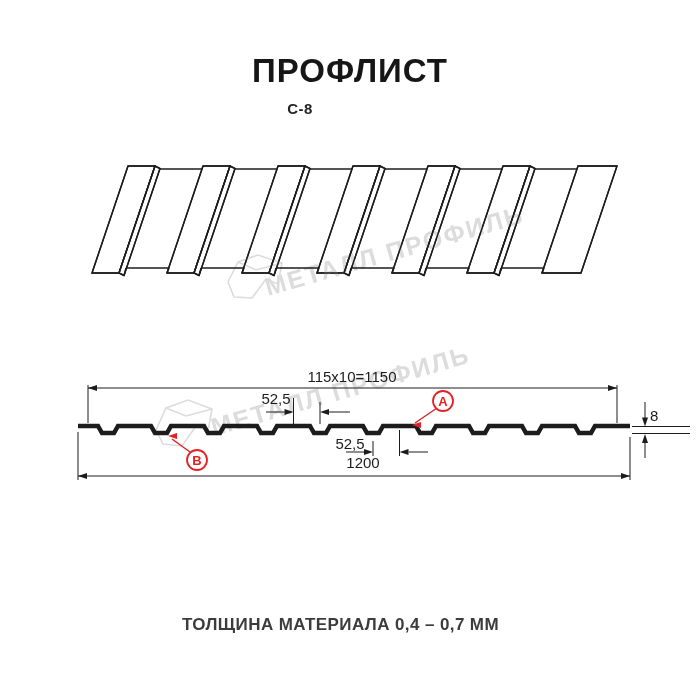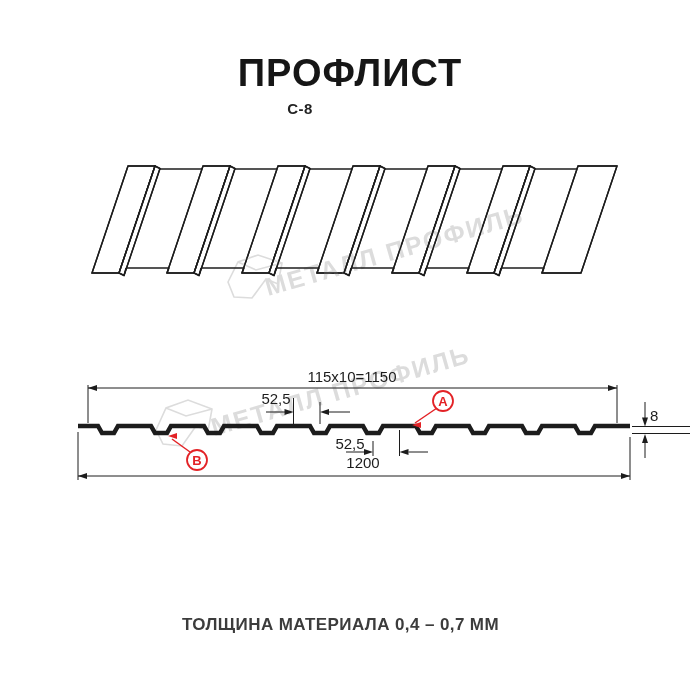--- a/index.html
+++ b/index.html
@@ -1,19 +1,19 @@
 <!DOCTYPE html>
 <html><head>
 <meta charset="utf-8">
 <style>
   html,body{margin:0;padding:0;background:#ffffff;}
   body{width:700px;height:700px;position:relative;overflow:hidden;
        font-family:"Liberation Sans",sans-serif;-webkit-font-smoothing:antialiased;}
   .page-title{position:absolute;top:52px;left:0;width:700px;text-align:center;
-       font-size:38px;font-weight:800;letter-spacing:1px;color:#161616;}
+       font-size:33px;font-weight:800;letter-spacing:1px;color:#161616;}
   .page-subtitle{position:absolute;top:100px;left:0;width:600px;text-align:center;
        font-size:15px;font-weight:700;letter-spacing:0.5px;color:#222;}
   .footer-note{position:absolute;top:615px;left:0;width:681px;text-align:center;
        font-size:17px;font-weight:600;letter-spacing:0.4px;color:#3c3c3c;}
   svg{position:absolute;left:0;top:0;}
   text.dim{font-family:"Liberation Sans",sans-serif;font-size:15px;fill:#1c1c1c;}
   text.red-label{font-family:"Liberation Sans",sans-serif;font-size:13px;font-weight:700;}
   text.wm{font-family:"Liberation Sans",sans-serif;font-size:25px;font-weight:700;
        letter-spacing:2px;}
 </style>

